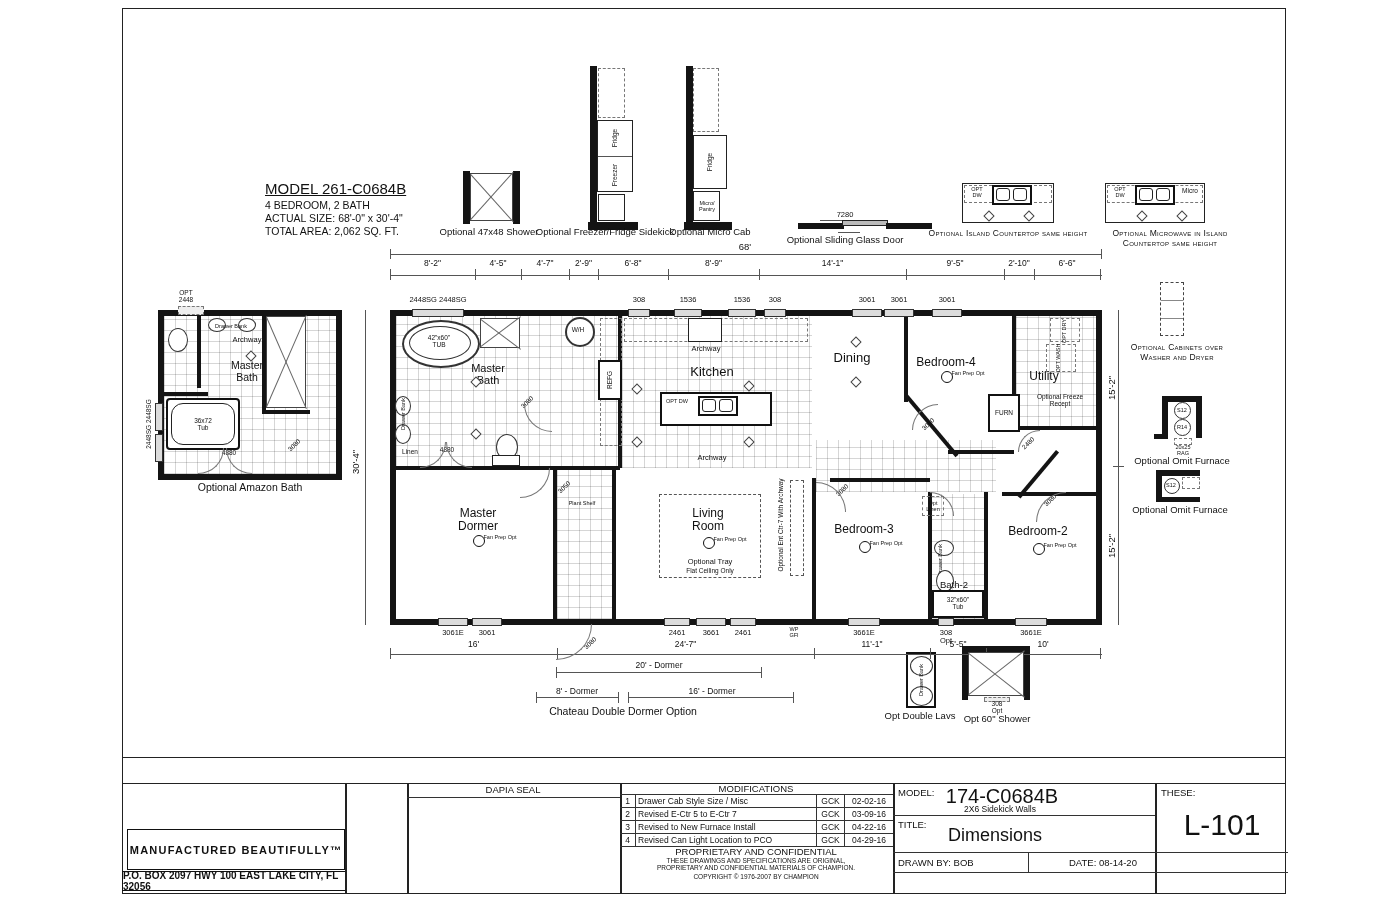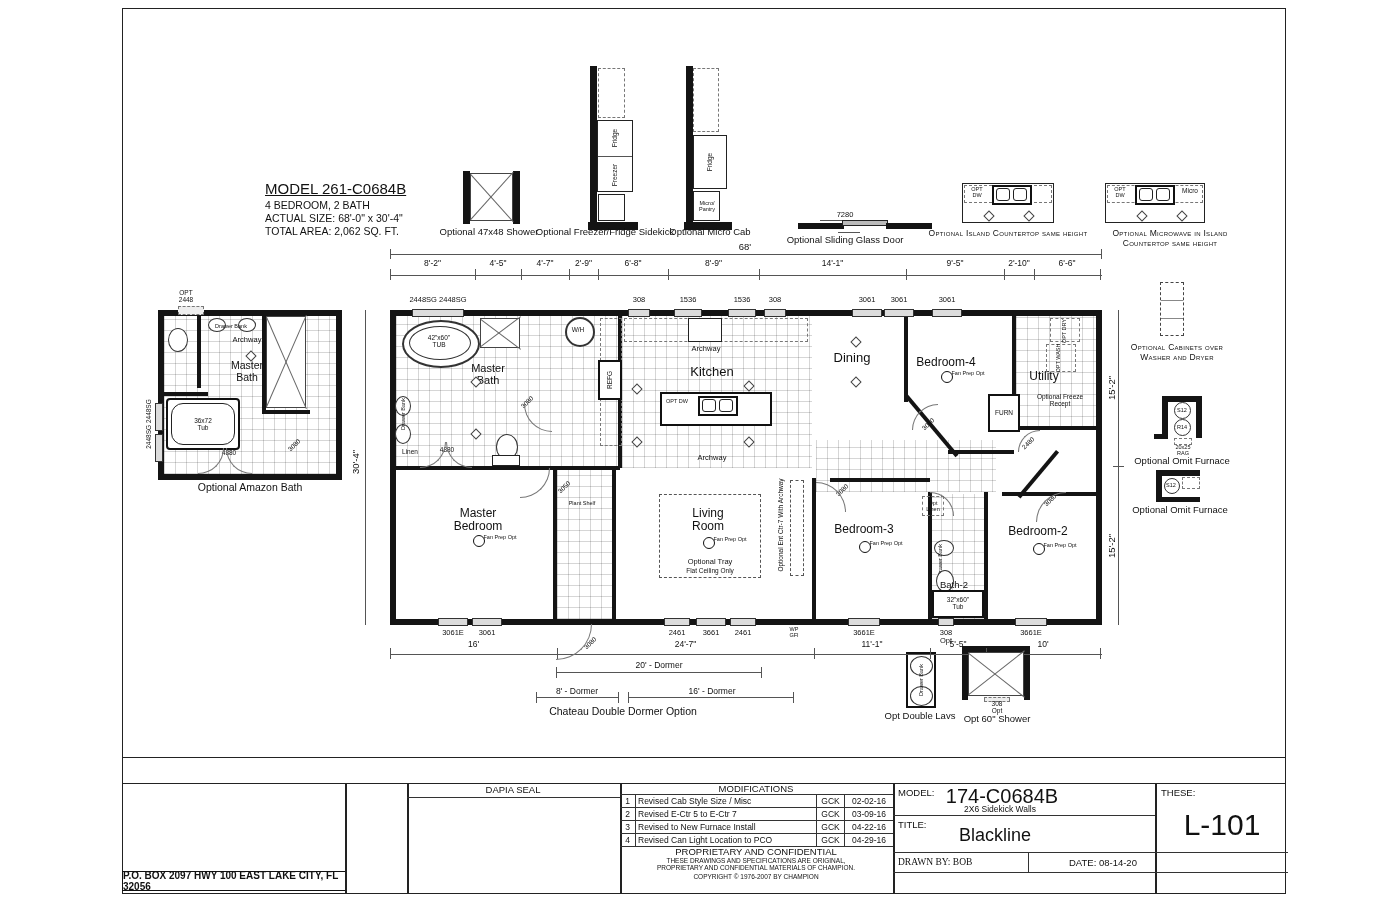--- a/index.html
+++ b/index.html
@@ -202,21 +202,21 @@
   <div class="L s6 r45" style="left:842px;top:490px;">3080</div>
   <div class="L s6 r45" style="left:1050px;top:500px;">3080</div>
   <div class="L s6 r45" style="left:590px;top:643px;">3080</div>
   <div class="L s5" style="left:794px;top:632px;white-space:normal;width:16px;">WP GFI</div>
 
   <div class="L s11" style="left:488px;top:374px;white-space:normal;width:48px;">Master Bath</div>
   <div class="L s13" style="left:712px;top:372px;">Kitchen</div>
   <div class="L s13" style="left:852px;top:358px;">Dining</div>
   <div class="L s12" style="left:946px;top:363px;">Bedroom-4</div>
   <div class="L s12" style="left:1044px;top:377px;">Utility</div>
-  <div class="L s12" style="left:478px;top:520px;white-space:normal;width:66px;">Master Bedroom</div>
+  <div class="L s12" style="left:478px;top:520px;white-space:normal;width:66px;">Master Dormer</div>
   <div class="L s12" style="left:708px;top:520px;white-space:normal;width:50px;">Living Room</div>
   <div class="L s12" style="left:864px;top:530px;">Bedroom-3</div>
   <div class="L s12" style="left:1038px;top:532px;">Bedroom-2</div>
   <div class="L s9" style="left:954px;top:585px;">Bath-2</div>
 
   <div class="dash" style="left:659px;top:494px;width:102px;height:84px;border-color:#555;"></div>
   <div class="L s7" style="left:710px;top:562px;">Optional Tray</div>
   <div class="L s6" style="left:710px;top:571px;">Flat Ceiling Only</div>
   <div class="dash" style="left:790px;top:480px;width:14px;height:96px;border-color:#555;"></div>
   <div class="L s6 rot" style="left:781px;top:525px;">Optional Ent Ctr-7 With Archway</div>
@@ -421,35 +421,36 @@
       <div class="arc tl" style="left: 912px; top: 404px; width: 26px; height: 26px;"></div>
       <div class="arc br" style="left: 420px; top: 442px; width: 26px; height: 26px;"></div>
       <div class="arc bl" style="left: 446px; top: 442px; width: 26px; height: 26px;"></div>
       <div class="arc br" style="left: 198px; top: 448px; width: 26px; height: 26px;"></div>
       <div class="arc bl" style="left: 226px; top: 448px; width: 26px; height: 26px;"></div>
     </div>
 
   <div id="notebox"></div>
 
   <div id="tb"></div>
+  <div id="champ-tag">MANUFACTURED BEAUTIFULLY™</div>
   <div id="champ-addr">P.O. BOX 2097 HWY 100 EAST LAKE CITY, FL  32056</div>
 
   <div class="vl" style="left:345px;top:784px;height:110px;"></div>
   <div class="vl" style="left:407px;top:784px;height:110px;"></div>
   <div class="vl" style="left:620px;top:784px;height:110px;"></div>
   <div class="vl" style="left:893px;top:784px;height:110px;"></div>
   <div class="vl" style="left:1155px;top:784px;height:110px;"></div>
 
   <div class="L s9" style="left:513px;top:790px;">DAPIA SEAL</div>
   <div class="hlb" style="left:407px;top:797px;width:213px;height:1px;background:#333;"></div>
 
   <div class="L s9" style="left:756px;top:789px;">MODIFICATIONS</div>
   <div id="mods-grid">
       <div class="mc mcC">1</div>
-      <div class="mc">Revised Cab Style Size / Misc</div>
+      <div class="mc">Drawer Cab Style Size / Misc</div>
       <div class="mc mcC">GCK</div>
       <div class="mc mcC">02-02-16</div>
       <div class="mc mcC">2</div>
       <div class="mc">Revised E-Ctr 5 to E-Ctr 7</div>
       <div class="mc mcC">GCK</div>
       <div class="mc mcC">03-09-16</div>
       <div class="mc mcC">3</div>
       <div class="mc">Revised to New Furnace Install</div>
       <div class="mc mcC">GCK</div>
       <div class="mc mcC">04-22-16</div>
@@ -461,22 +462,22 @@
   <div class="L s9" style="left:756px;top:852px;">PROPRIETARY AND CONFIDENTIAL</div>
   <div class="L s6" style="left:756px;top:861px;">THESE DRAWINGS AND SPECIFICATIONS ARE ORIGINAL,</div>
   <div class="L s6" style="left:756px;top:868px;">PROPRIETARY AND CONFIDENTIAL MATERIALS OF CHAMPION.</div>
   <div class="L s6" style="left:756px;top:877px;">COPYRIGHT © 1976-2007 BY CHAMPION</div>
 
   <div class="A s9" style="left:898px;top:787px;">MODEL:</div>
   <div class="L s20" style="left:1002px;top:796px;">174-C0684B</div>
   <div class="L s8" style="left:1000px;top:810px;">2X6 Sidekick Walls</div>
   <div class="hlb" style="left:893px;top:815px;width:262px;height:1px;background:#333;"></div>
   <div class="A s9" style="left:898px;top:819px;">TITLE:</div>
-  <div class="L s17" style="left:995px;top:836px;">Blackline</div>
+  <div class="L s17" style="left:995px;top:836px;">Dimensions</div>
   <div class="hlb" style="left:893px;top:852px;width:395px;height:1px;background:#333;"></div>
-  <div class="A s9" style="left:898px;top:857px;font-family:Liberation Serif, serif;">DRAWN BY: BOB</div>
+  <div class="A s9" style="left:898px;top:857px;">DRAWN BY: BOB</div>
   <div class="vl" style="left:1028px;top:852px;height:20px;width:1px;background:#333;"></div>
   <div class="A s9" style="left:1034px;top:857px;margin-left:35px;">DATE: 08-14-20</div>
   <div class="hlb" style="left:893px;top:872px;width:395px;height:1px;background:#333;"></div>
 
   <div class="A s9" style="left:1161px;top:787px;">THESE:</div>
   <div class="L s26" style="left:1222px;top:824px;">L-101</div>
 </div>
 
 </body></html>

